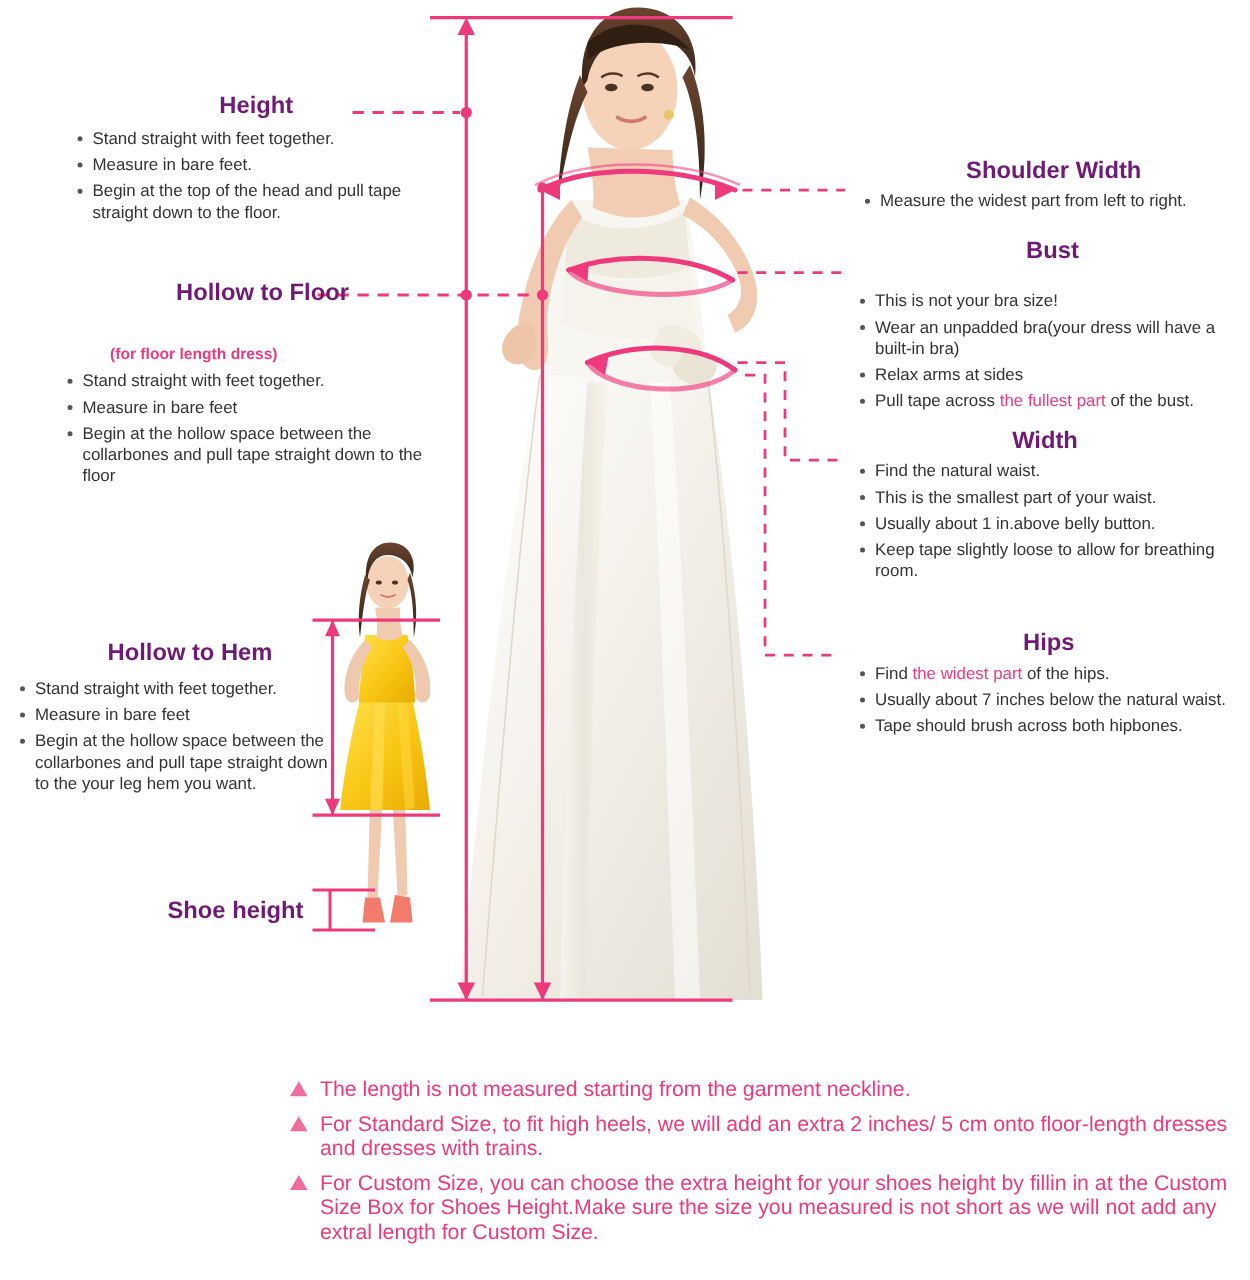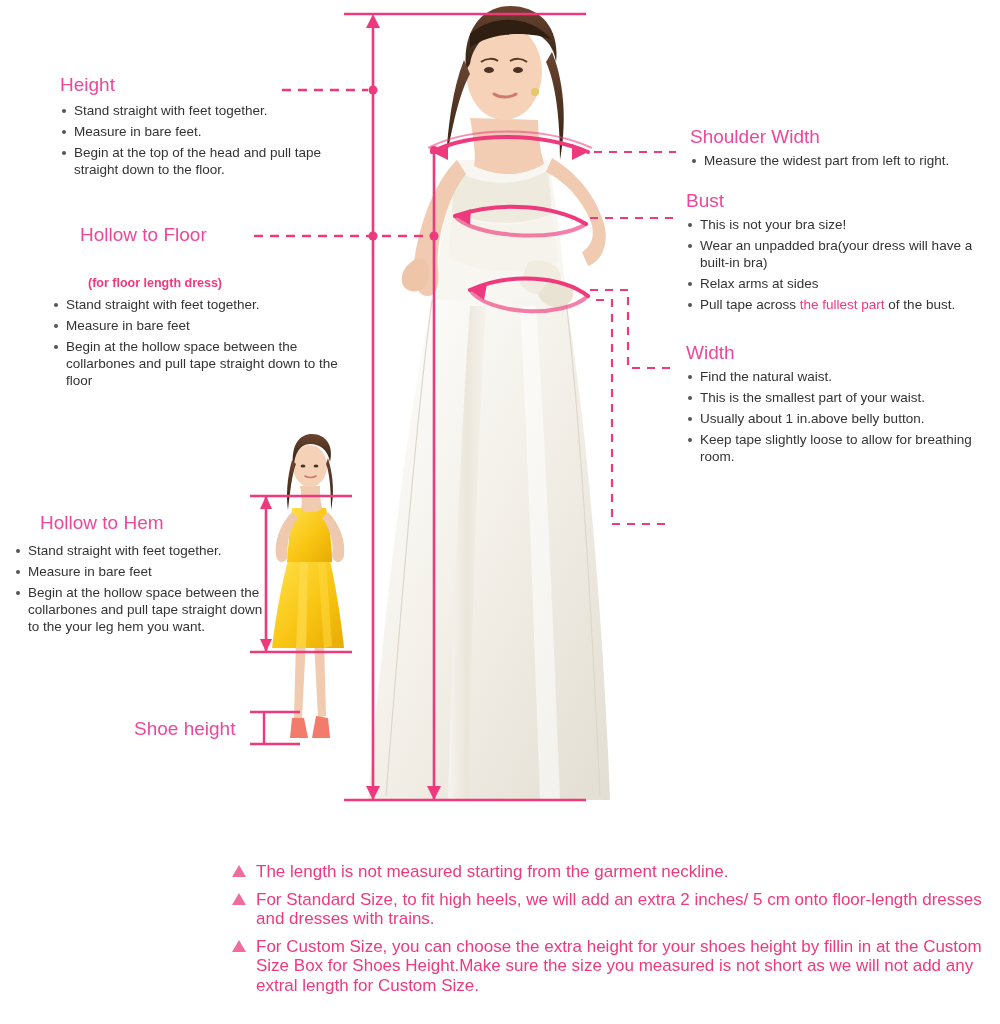--- a/index.html
+++ b/index.html
@@ -21,24 +21,25 @@
     position: absolute;
     left: 0;
     top: 0;
     width: 1000px;
     height: 1024px;
   }
   .block {
     position: absolute;
   }
   .heading {
-    color: #ec4899;
-    font-weight: normal;
+    color: #701a75;
+    font-weight: bold;
     font-size: 19px;
     white-space: nowrap;
+    text-align: center;
   }
   .subheading {
     color: #ee3a7d;
     font-weight: bold;
     font-size: 12.5px;
     white-space: nowrap;
   }
   ul.bullets {
     list-style: none;
     margin: 0;
@@ -274,38 +275,46 @@
 
   <div class="block" style="left:690px; top:126px; width:306px;">
     <div class="heading">Shoulder Width</div>
     <ul class="bullets" style="margin-top:4px;">
       <li>Measure the widest part from left to right.</li>
     </ul>
   </div>
 
   <div class="block" style="left:686px; top:190px; width:312px;">
     <div class="heading">Bust</div>
-    <ul class="bullets" style="margin-top:4px;">
+    <ul class="bullets" style="margin-top:20px;">
       <li>This is not your bra size!</li>
       <li>Wear an unpadded bra(your dress will have a built-in bra)</li>
       <li>Relax arms at sides</li>
       <li>Pull tape across <span class="hl">the fullest part</span> of the bust.</li>
     </ul>
   </div>
 
   <div class="block" style="left:686px; top:342px; width:300px;">
     <div class="heading">Width</div>
     <ul class="bullets" style="margin-top:4px;">
       <li>Find the natural waist.</li>
       <li>This is the smallest part of your waist.</li>
       <li>Usually about 1 in.above belly button.</li>
       <li>Keep tape slightly loose to allow for breathing room.</li>
     </ul>
   </div>
 
+  <div class="block" style="left:686px; top:504px; width:306px;">
+    <div class="heading">Hips</div>
+    <ul class="bullets" style="margin-top:4px;">
+      <li>Find <span class="hl">the widest part</span> of the hips.</li>
+      <li>Usually about 7 inches below the natural waist.</li>
+      <li>Tape should brush across both hipbones.</li>
+    </ul>
+  </div>
 
   <div class="notes">
     <div class="note-row">
       <span class="tri"></span>
       <span>The length is not measured starting from the garment neckline.</span>
     </div>
     <div class="note-row">
       <span class="tri"></span>
       <span>For Standard Size, to fit high heels, we will add an extra 2 inches/ 5  cm onto floor-length dresses and dresses with trains.</span>
     </div>

